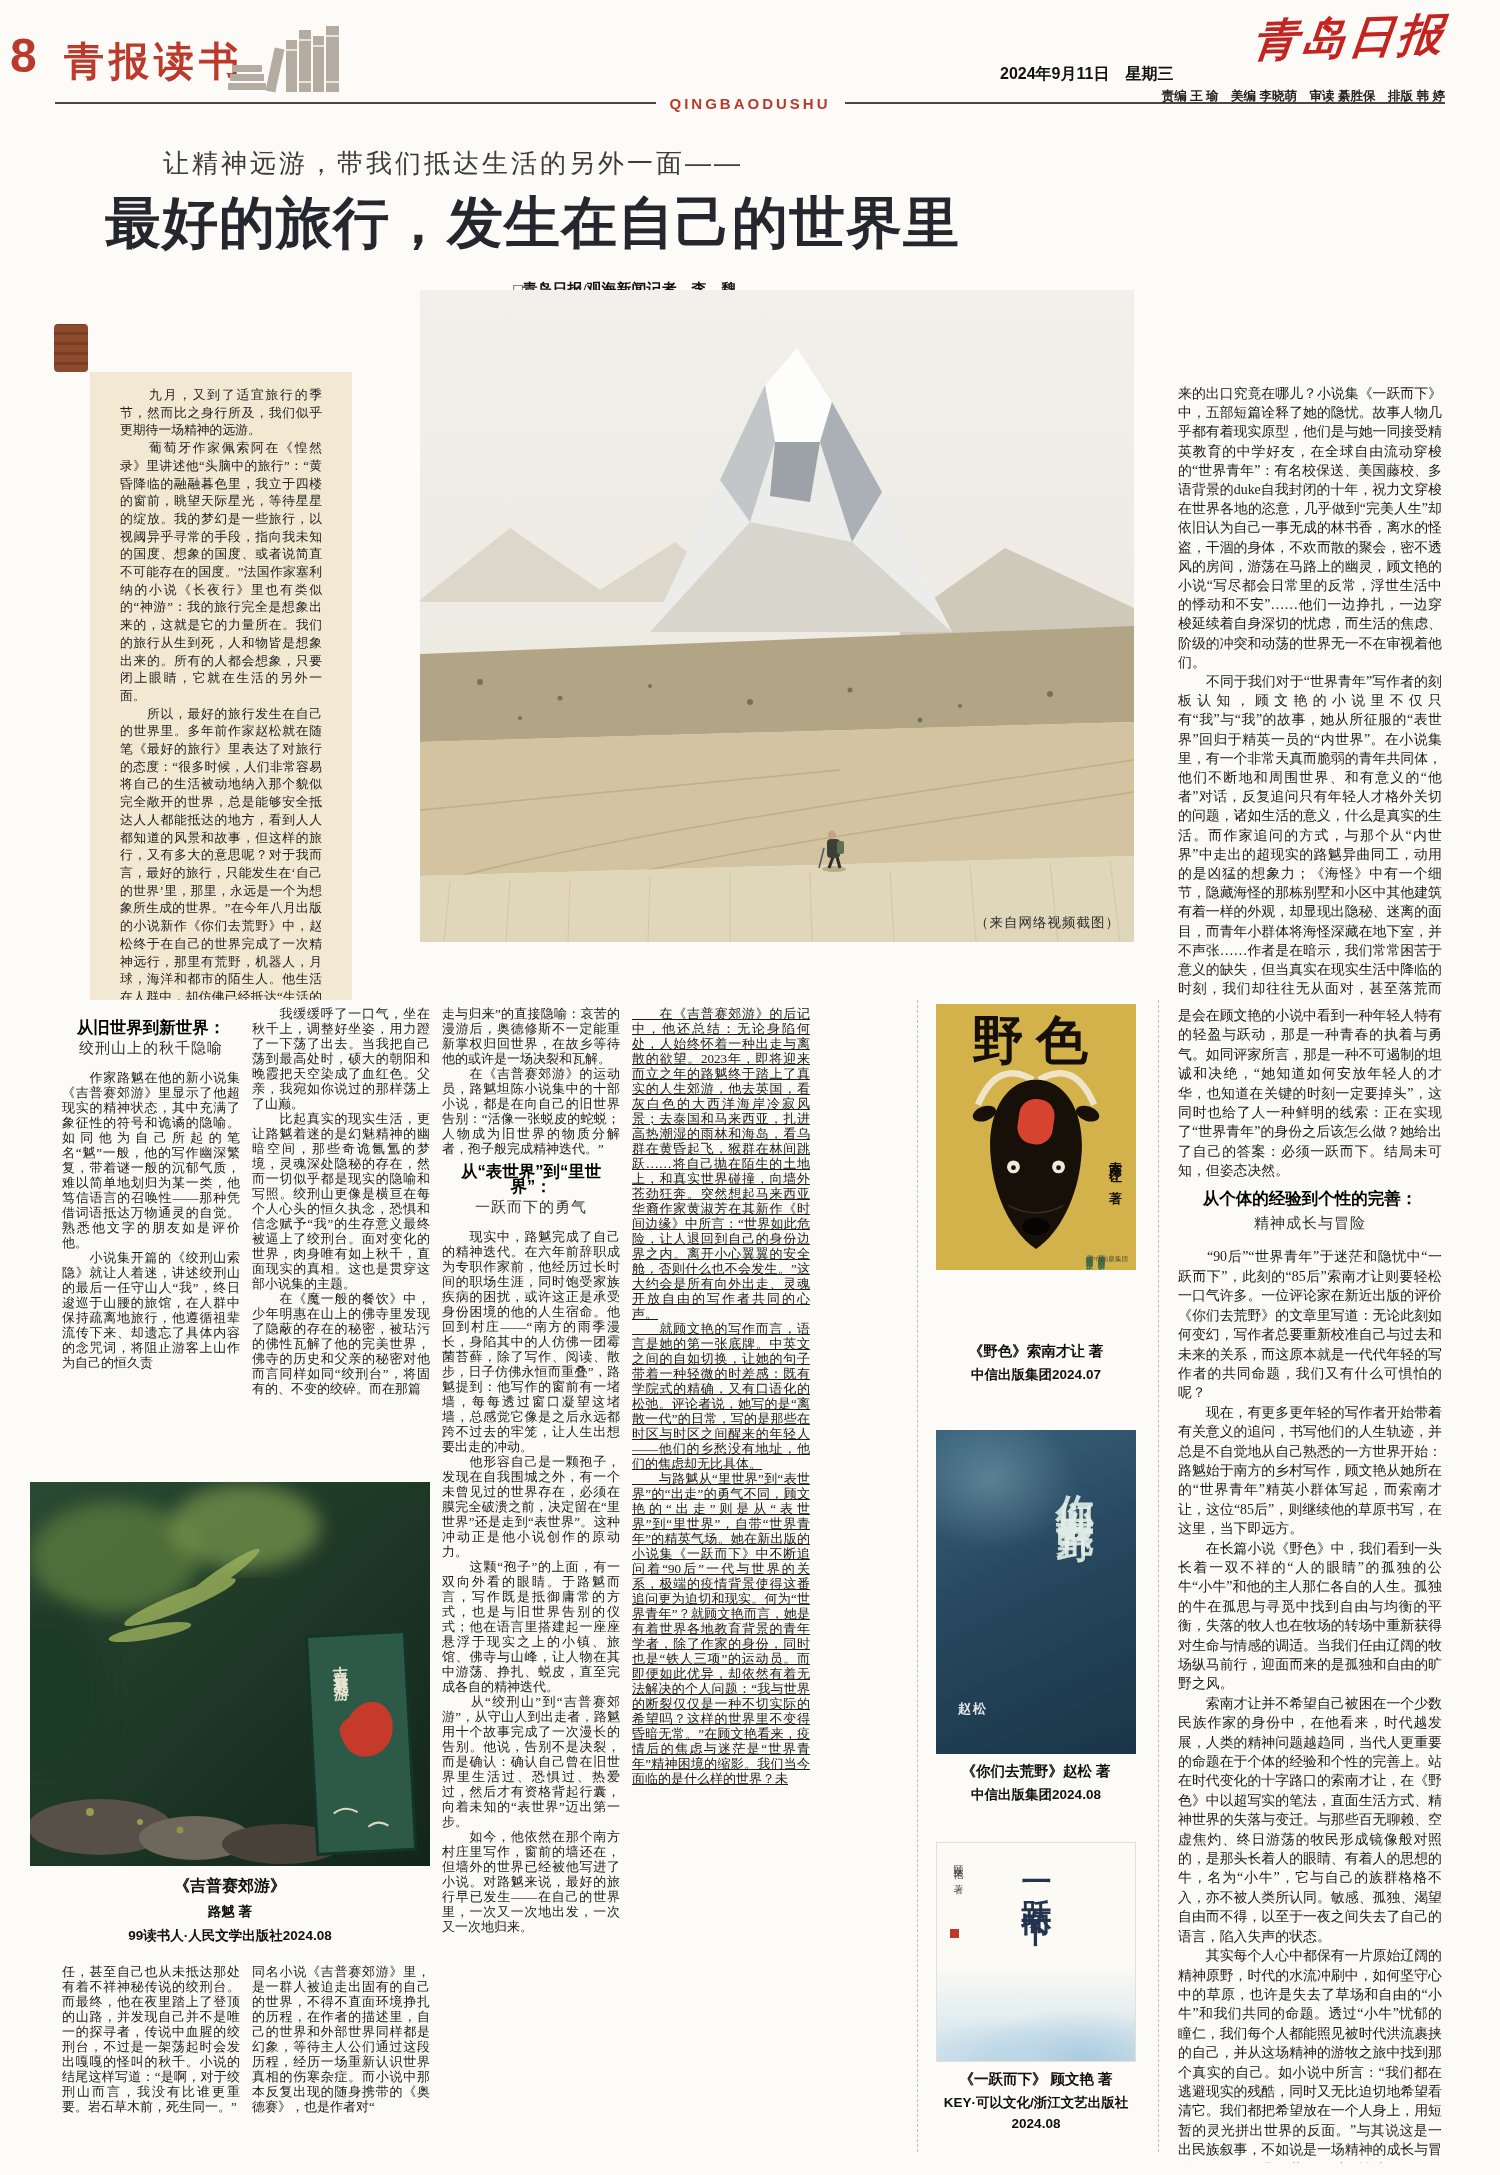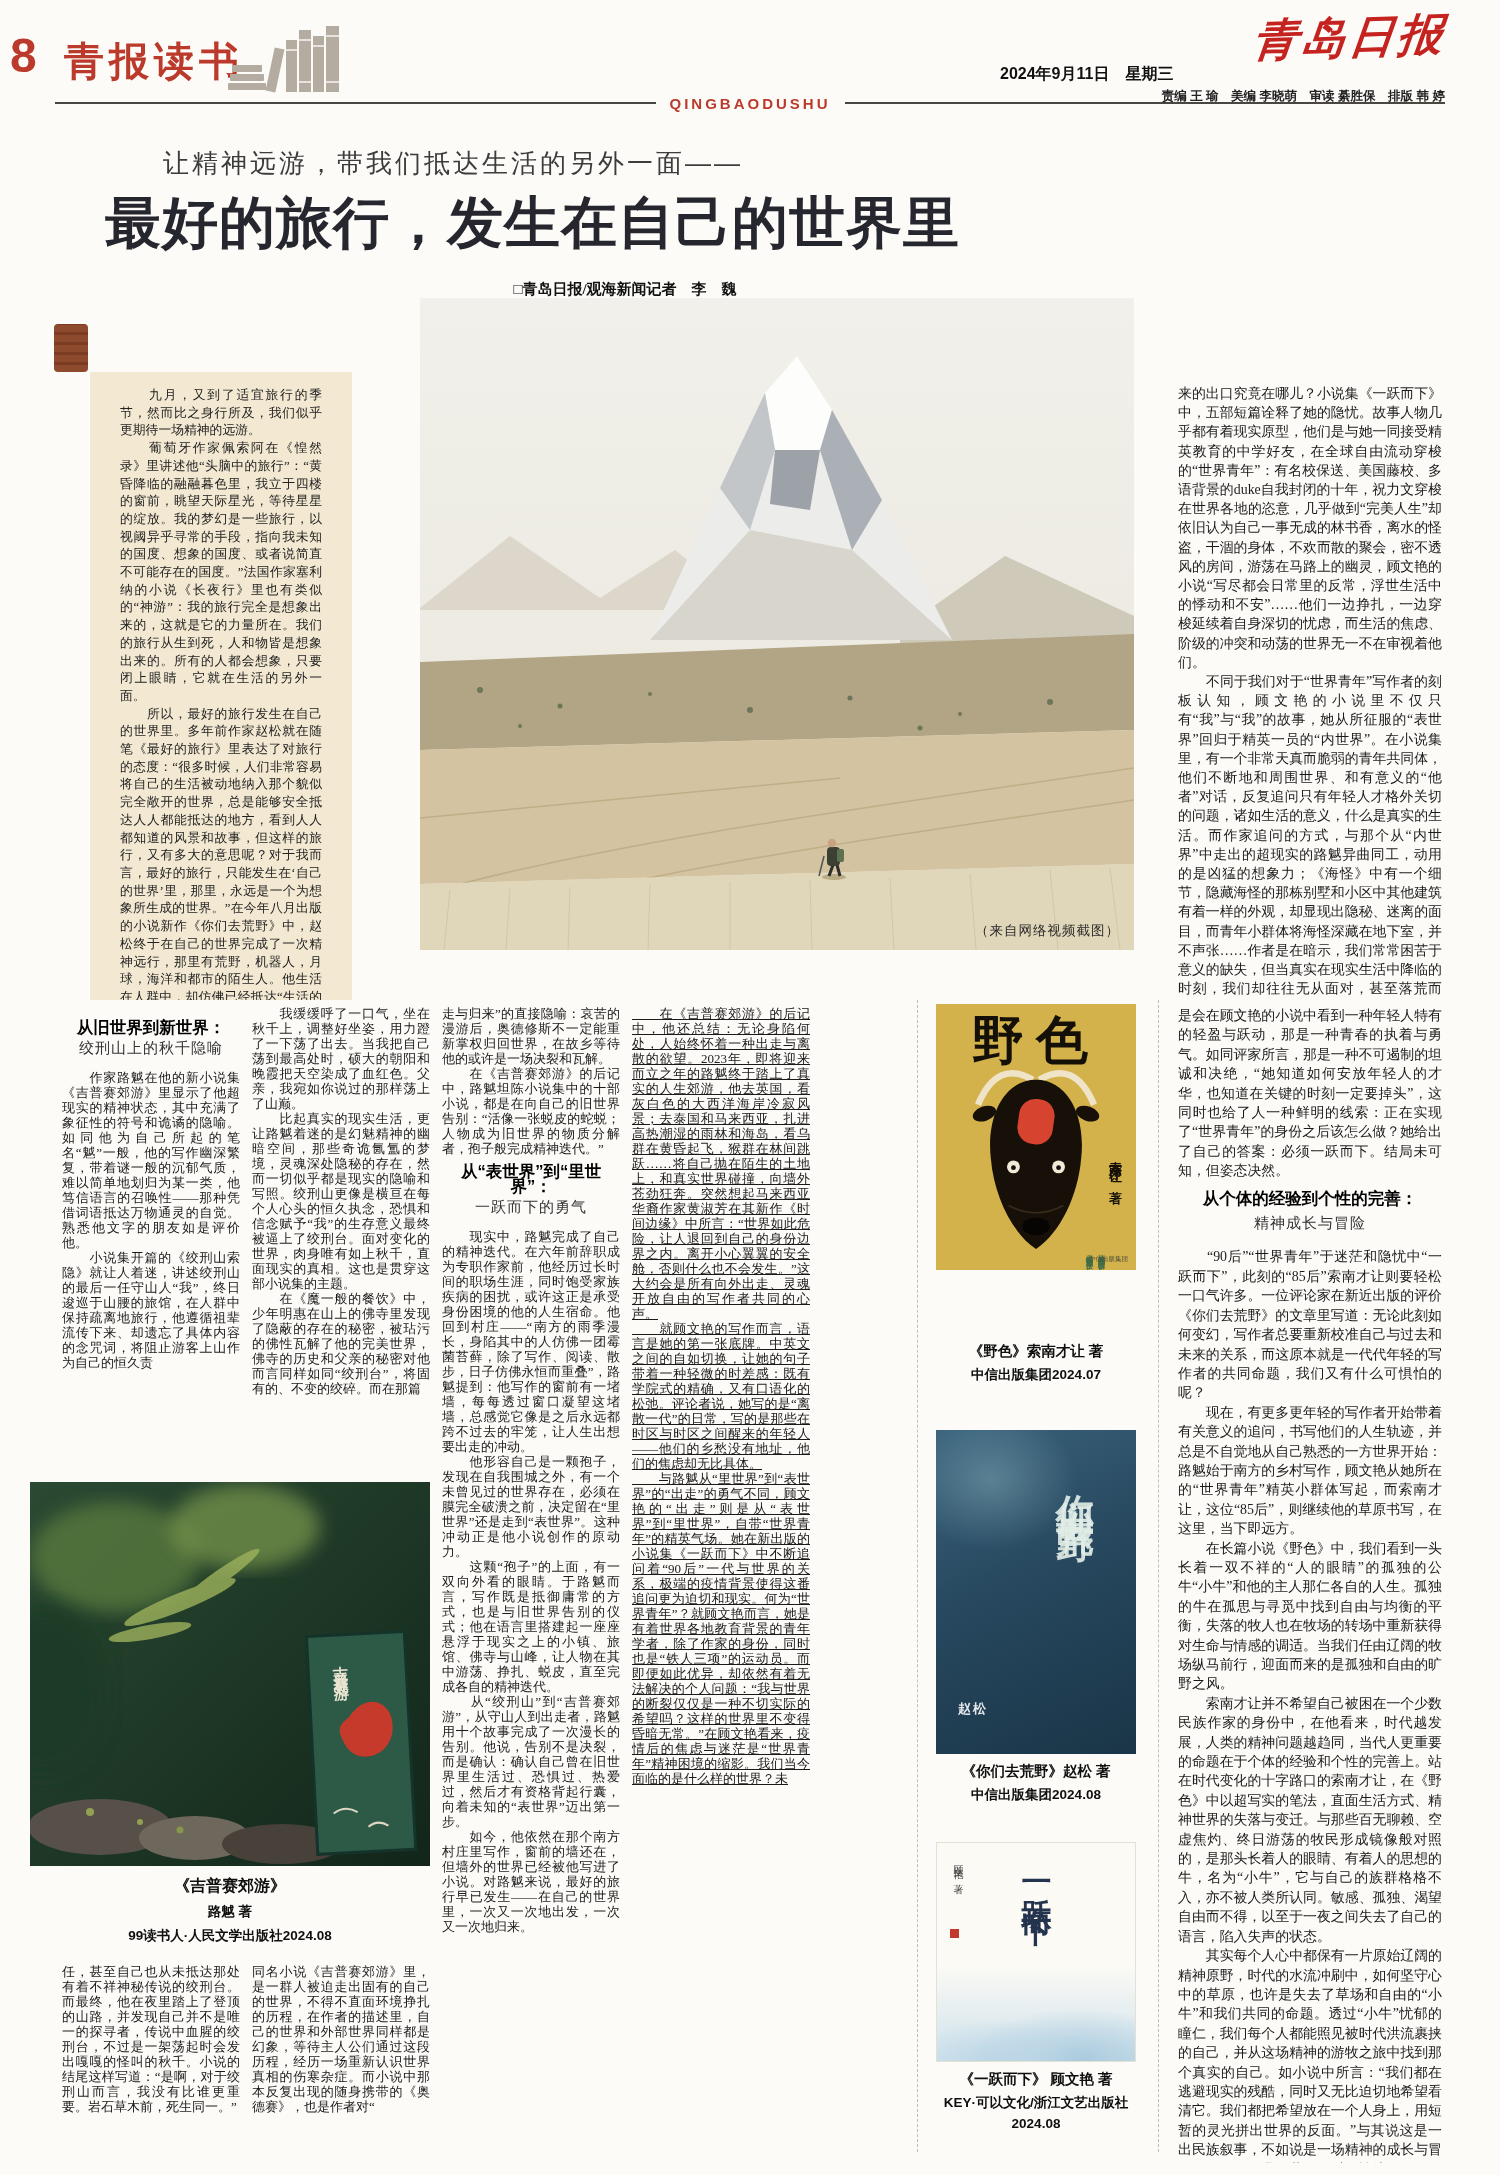--- a/index.html
+++ b/index.html
@@ -26,21 +26,21 @@
               color:#26262e;letter-spacing:1px;white-space:nowrap;}
   #byline{left:370px;top:280px;width:510px;text-align:center;font:700 15px "Liberation Serif",serif;color:#111;}
   
   #ornament{left:54px;top:324px;width:34px;height:48px;border-radius:4px;
             background:repeating-linear-gradient(0deg,#8d4a2c 0 7px,#7a3c22 7px 10px);}
   #intro-box{left:90px;top:372px;width:262px;height:628px;background:var(--beige);}
   #intro-text{box-sizing:border-box;padding:15px 30px;height:100%;overflow:hidden;
               font-size:12.8px;line-height:17.7px;text-align:justify;color:#222;}
   #intro-text p{margin:0;}
   
-  #mtn-image{left:420px;top:298px;width:714px;height:652px;overflow:hidden;}
+  #mtn-image{left:420px;top:290px;width:714px;height:652px;overflow:hidden;}
   #mtn-image svg{display:block;width:100%;height:100%;}
   #mtn-caption{position:absolute;right:14px;bottom:10px;font:13.5px "Liberation Serif",serif;color:#2b2b2b;letter-spacing:1px;}
   
   .bodycol{overflow:hidden;text-align:justify;}
   .bodycol p{margin:0;}
   #col-rt{left:1178px;top:384px;width:264px;height:614px;font-size:13.9px;line-height:19.2px;}
   .lowcol{font-size:13px;line-height:15px;}
   #col1{left:62px;top:1012px;width:178px;height:466px;}
   #col1b{left:62px;top:1964px;width:178px;height:200px;}
   #col2{left:252px;top:1006px;width:178px;height:472px;}
@@ -232,21 +232,21 @@
   <div class="abs bodycol lowcol" id="col2">
     <p>　　我缓缓呼了一口气，坐在秋千上，调整好坐姿，用力蹬了一下荡了出去。当我把自己荡到最高处时，硕大的朝阳和晚霞把天空染成了血红色。父亲，我宛如你说过的那样荡上了山巅。</p>
     <p>　　比起真实的现实生活，更让路魆着迷的是幻魅精神的幽暗空间，那些奇诡氤氲的梦境，灵魂深处隐秘的存在，然而一切似乎都是现实的隐喻和写照。绞刑山更像是横亘在每个人心头的恒久执念，恐惧和信念赋予“我”的生存意义最终被逼上了绞刑台。面对变化的世界，肉身唯有如上秋千，直面现实的真相。这也是贯穿这部小说集的主题。</p>
     <p>　　在《魔一般的餐饮》中，少年明惠在山上的佛寺里发现了隐蔽的存在的秘密，被玷污的佛性瓦解了他的完美世界，佛寺的历史和父亲的秘密对他而言同样如同“绞刑台”，将固有的、不变的绞碎。而在那篇</p>
   </div>
   <div class="abs bodycol lowcol" id="col2b">
     <p>同名小说《吉普赛郊游》里，是一群人被迫走出固有的自己的世界，不得不直面环境挣扎的历程，在作者的描述里，自己的世界和外部世界同样都是幻象，等待主人公们通过这段历程，经历一场重新认识世界真相的伤寒杂症。而小说中那本反复出现的随身携带的《奥德赛》，也是作者对“</p>
   </div>
   <div class="abs bodycol lowcol" id="col3">
     <p>走与归来”的直接隐喻：哀苦的漫游后，奥德修斯不一定能重新掌权归回世界，在故乡等待他的或许是一场决裂和瓦解。</p>
-    <p>　　在《吉普赛郊游》的后记中，路魆坦陈小说集中的十部小说，都是在向自己的旧世界告别：“活像一张蜕皮的蛇蜕；人物成为旧世界的物质分解者，孢子般完成精神迭代。”</p>
+    <p>　　在《吉普赛郊游》的运动员，路魆坦陈小说集中的十部小说，都是在向自己的旧世界告别：“活像一张蜕皮的蛇蜕；人物成为旧世界的物质分解者，孢子般完成精神迭代。”</p>
     <div class="subhead">
       <span class="l1">从“表世界”到“里世界”：</span>
       <span class="l2">一跃而下的勇气</span>
     </div>
     <p>　　现实中，路魆完成了自己的精神迭代。在六年前辞职成为专职作家前，他经历过长时间的职场生涯，同时饱受家族疾病的困扰，或许这正是承受身份困境的他的人生宿命。他回到村庄——“南方的雨季漫长，身陷其中的人仿佛一团霉菌苔藓，除了写作、阅读、散步，日子仿佛永恒而重叠”，路魆提到：他写作的窗前有一堵墙，每每透过窗口凝望这堵墙，总感觉它像是之后永远都跨不过去的牢笼，让人生出想要出走的冲动。</p>
     <p>　　他形容自己是一颗孢子，发现在自我围城之外，有一个未曾见过的世界存在，必须在膜完全破溃之前，决定留在“里世界”还是走到“表世界”。这种冲动正是他小说创作的原动力。</p>
     <p>　　这颗“孢子”的上面，有一双向外看的眼睛。于路魆而言，写作既是抵御庸常的方式，也是与旧世界告别的仪式；他在语言里搭建起一座座悬浮于现实之上的小镇、旅馆、佛寺与山峰，让人物在其中游荡、挣扎、蜕皮，直至完成各自的精神迭代。</p>
     <p>　　从“绞刑山”到“吉普赛郊游”，从守山人到出走者，路魆用十个故事完成了一次漫长的告别。他说，告别不是决裂，而是确认：确认自己曾在旧世界里生活过、恐惧过、热爱过，然后才有资格背起行囊，向着未知的“表世界”迈出第一步。</p>
     <p>　　如今，他依然在那个南方村庄里写作，窗前的墙还在，但墙外的世界已经被他写进了小说。对路魆来说，最好的旅行早已发生——在自己的世界里，一次又一次地出发，一次又一次地归来。</p>
   </div>

